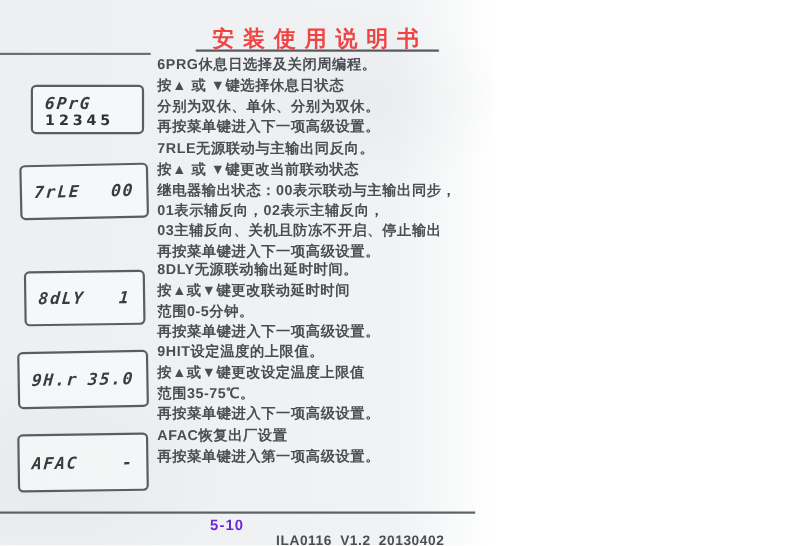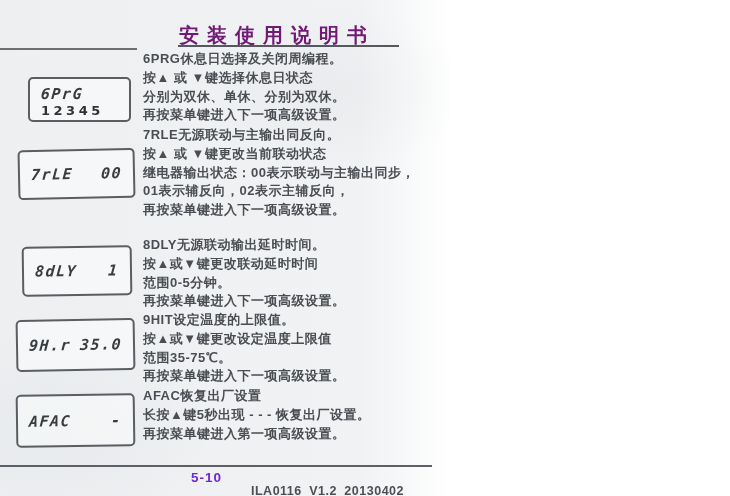--- a/index.html
+++ b/index.html
@@ -15,22 +15,22 @@
     background:
       radial-gradient(220px 140px at 60px 430px, rgba(210,214,218,.25), rgba(210,214,218,0) 70%),
       radial-gradient(200px 120px at 330px 90px, rgba(208,212,216,.22), rgba(208,212,216,0) 70%),
       linear-gradient(90deg,#edeff1 0%,#f1f2f4 80%,#fafbfb 94%,#ffffff 100%);
   }
 
   
   .header-rule-left{position:absolute;left:0;top:48px;width:137px;height:2px;background:#6b7074;}
   .page-title{
     position:absolute;left:179px;top:22px;width:224px;margin:0;
-    text-align:left;font-size:20px;font-weight:bold;letter-spacing:8px;
-    color:#701a75;white-space:nowrap;
+    text-align:center;font-size:20px;font-weight:bold;letter-spacing:8px;
+    color:#ef4444;white-space:nowrap;
   }
   .title-underline{position:absolute;left:178px;top:45px;width:221px;height:2px;background:#55595d;}
 
   
   .section{position:absolute;left:0;width:450px;}
   .sec-0{top:50px;}
   .sec-1{top:126px;}
   .sec-2{top:236px;}
   .sec-3{top:311px;}
   .sec-4{top:387px;}
@@ -106,20 +106,21 @@
     <div class="lcd">
       <span class="lcd-main">7rLE</span>
       <span class="lcd-value">00</span>
 
     </div>
     <div class="text-col">
           <p class="line">7RLE无源联动与主输出同反向。</p>
           <p class="line">按▲ 或 ▼键更改当前联动状态</p>
           <p class="line">继电器输出状态：00表示联动与主输出同步，</p>
           <p class="line">01表示辅反向，02表示主辅反向，</p>
+          <p class="line">03主辅反向、关机且防冻不开启、停止输出</p>
           <p class="line">再按菜单键进入下一项高级设置。</p>
         </div>
   </section>
 
   <section class="section sec-2">
     <div class="lcd">
       <span class="lcd-main">8dLY</span>
       <span class="lcd-value">1</span>
 
     </div>
@@ -146,21 +147,20 @@
   </section>
 
   <section class="section sec-4">
     <div class="lcd">
       <span class="lcd-main">AFAC</span>
       <span class="lcd-value">-</span>
 
     </div>
     <div class="text-col">
           <p class="line">AFAC恢复出厂设置</p>
-          <p class="line">长按▲键5秒出现 - - - 恢复出厂设置。</p>
           <p class="line">再按菜单键进入第一项高级设置。</p>
         </div>
   </section>
 </div>
 
   <div class="footer-rule"></div>
   <p class="footer-page-num">5-10</p>
   <p class="footer-doc-code">ILA0116_V1.2_20130402</p>
 </div>
 

